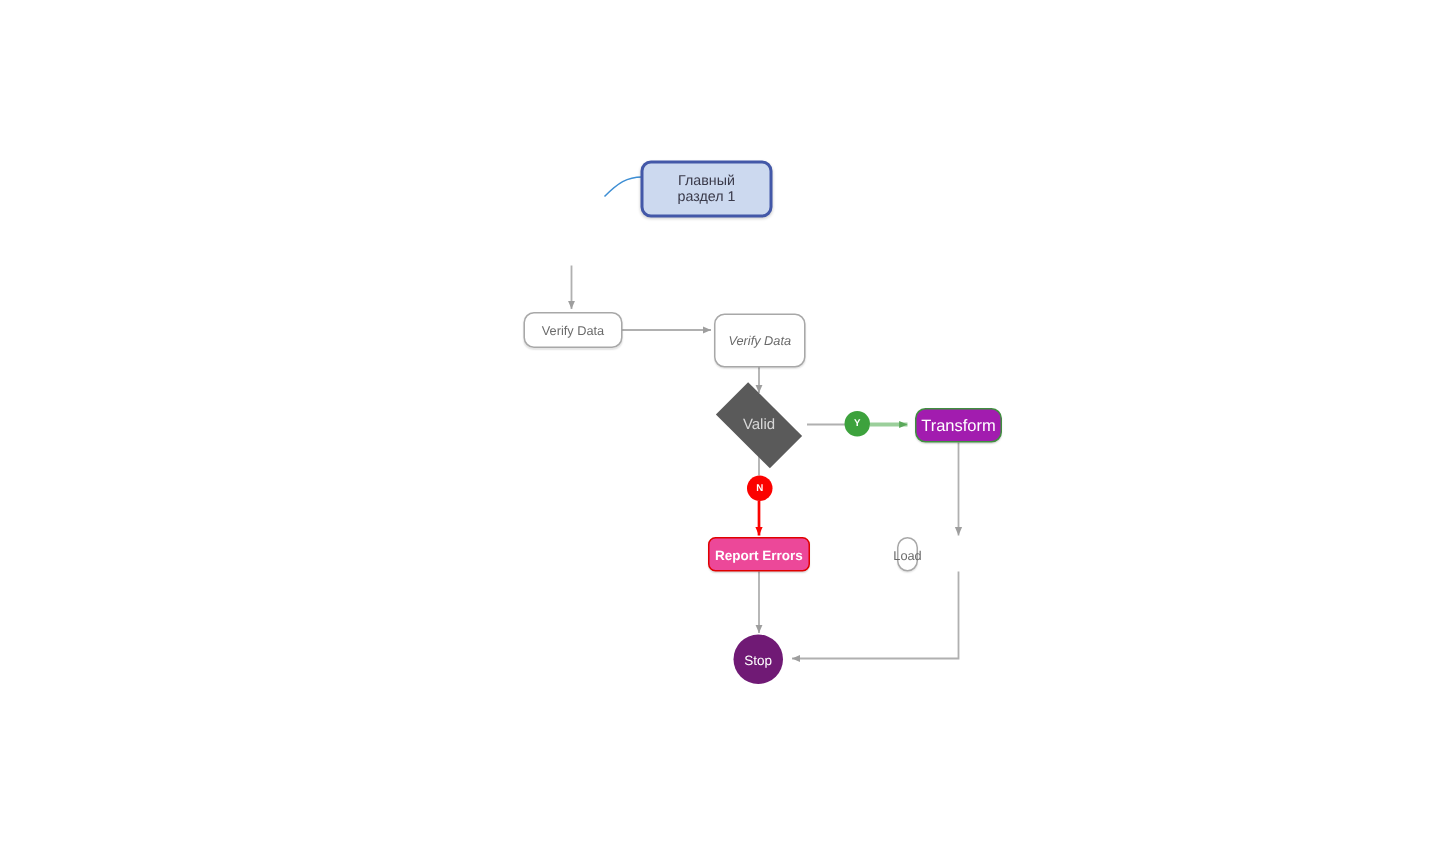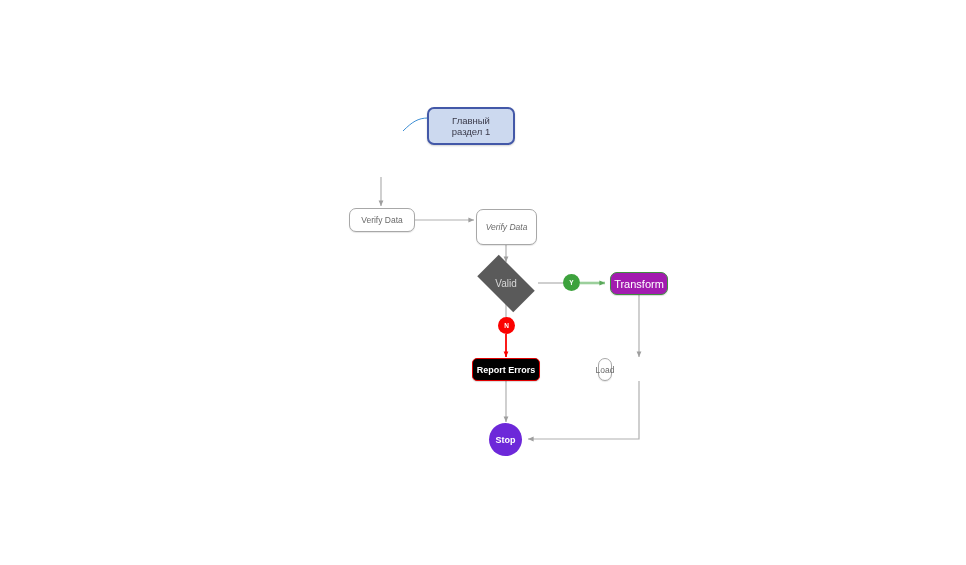--- a/index.html
+++ b/index.html
@@ -96,36 +96,36 @@
     background: #a21caf;
     border: 1px solid #3f8f3f;
     font-size: 11px;
     color: #ffffff;
     box-shadow: 0 1px 1px rgba(0,0,0,0.15);
   }
 
   
   .node-red {
     border-radius: 5px;
-    background: #000000;
+    background: #ec4899;
     border: 1px solid #e00000;
     font-size: 9px;
     color: #ffffff;
     font-weight: bold;
     box-shadow: 0 1px 1px rgba(0,0,0,0.15);
   }
 
   
   .node-stop {
     width: 33px;
     height: 33px;
     border-radius: 50%;
-    background: #6d28d9;
+    background: #701a75;
     font-size: 9px;
-    font-weight: bold;
+    font-weight: normal;
     color: #ffffff;
     justify-content: center;
   }
 
   
   .badge {
     position: absolute;
     width: 17px;
     height: 17px;
     border-radius: 50%;

